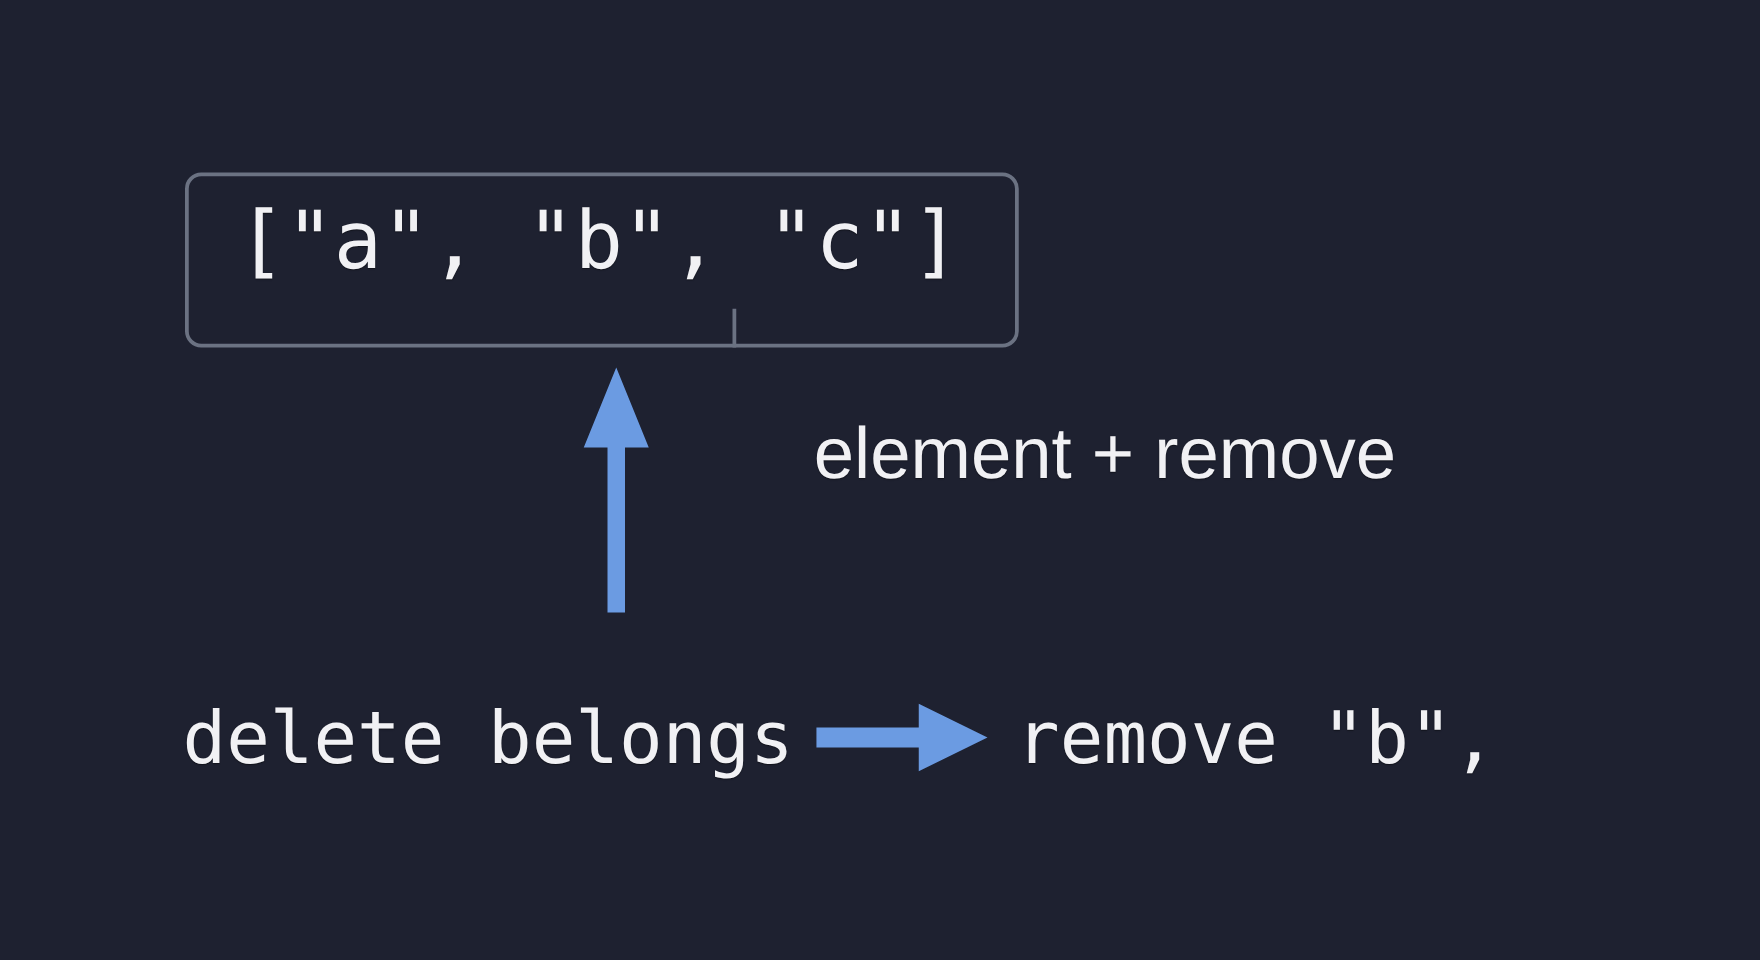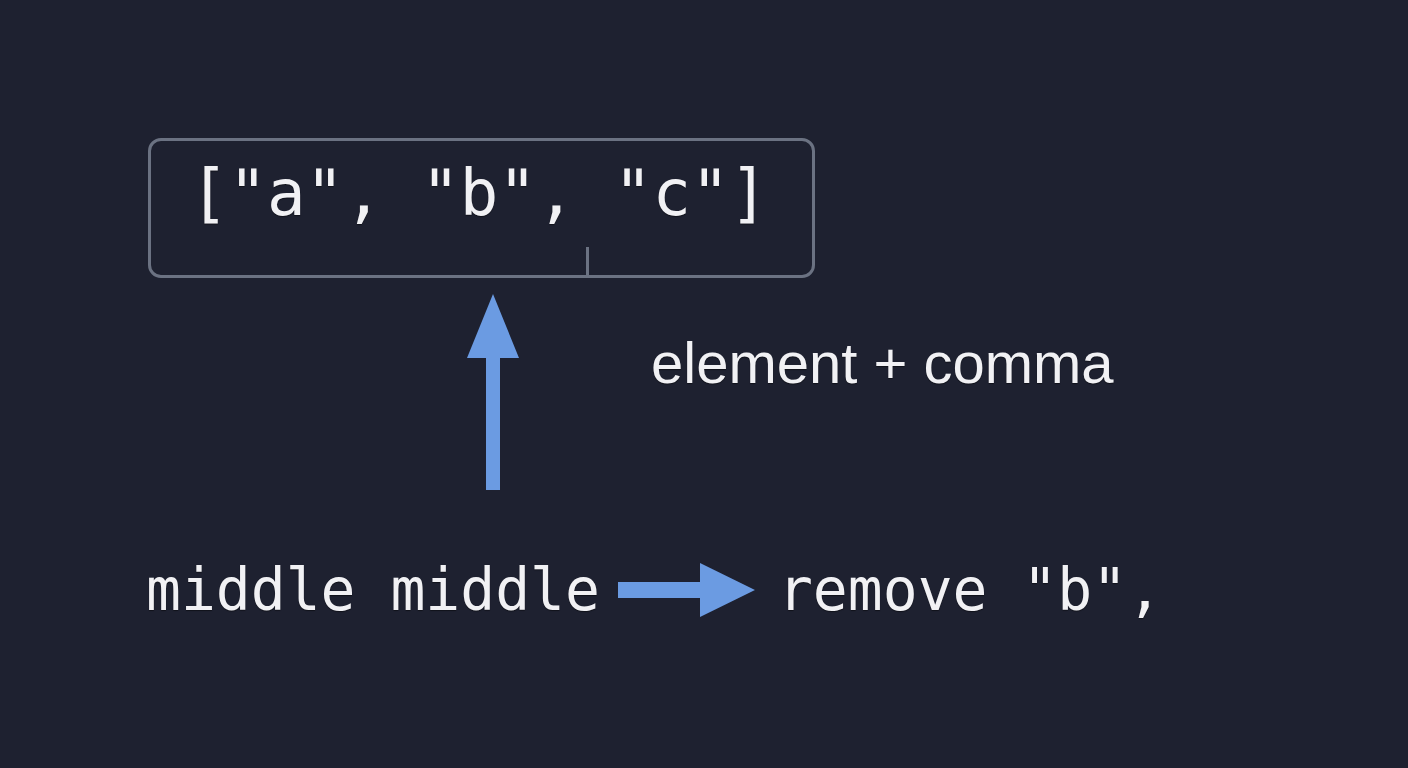--- a/index.html
+++ b/index.html
@@ -118,25 +118,25 @@
 
   <div class="code-literal">["a", "b", "c"]</div>
 
   <div class="tick-mark"></div>
 
   <svg class="arrow-up" viewBox="0 0 62 200">
     <polygon points="31,2 57,66 38,66 38,198 24,198 24,66 5,66" fill="#6b9be2"></polygon>
   </svg>
 
   <div class="annotation">
-    <span class="line">element + comma</span>
+    <span class="line">element + remove</span>
   </div>
 
   <div class="rule-row">
-    <span class="rule-text">middle middle</span>
+    <span class="rule-text">delete belongs</span>
 
     <svg class="arrow-right" viewBox="0 0 138 62">
       <polygon points="0,23 82,23 82,4 137,31 82,58 82,39 0,39" fill="#6b9be2"></polygon>
     </svg>
 
     <span class="rule-text">remove "b",</span>
   </div>
 
 </div>
 

